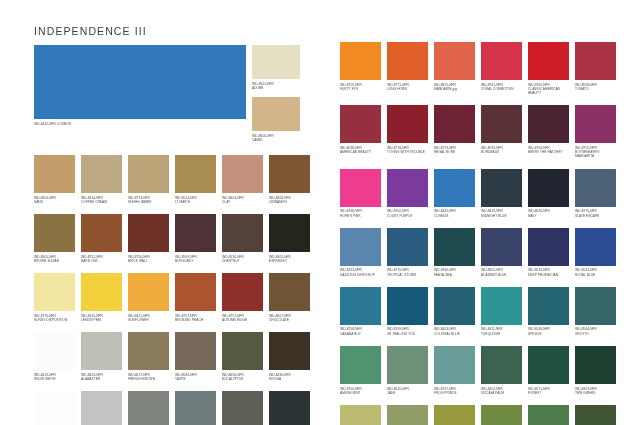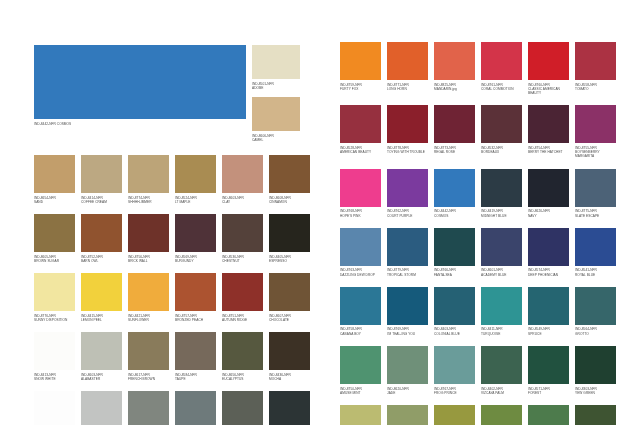--- a/index.html
+++ b/index.html
@@ -98,20 +98,21 @@
   .right-col .cell { width: 41px; flex: 0 0 41px; }
   .right-col .sw { height: 38px; }
   .right-col .row-block { margin-bottom: 10px; }
   .left-col .row-block { margin-bottom: 10px; }
 </style>
 </head>
 <body>
 
 <div id="page">
 
+  <div class="title">INDEPENDENCE III</div>
 
   <div class="left-col">
 
     <div class="hero row-block">
       <div class="hero-main cell" style="width:212px;flex:0 0 212px;">
         <div class="sw" style="background: rgb(50, 121, 188);"></div>
         <div class="lbl">
           <span class="code">IND-8442-NFR</span>
           <span class="nm">COSMOS</span>
         </div>

